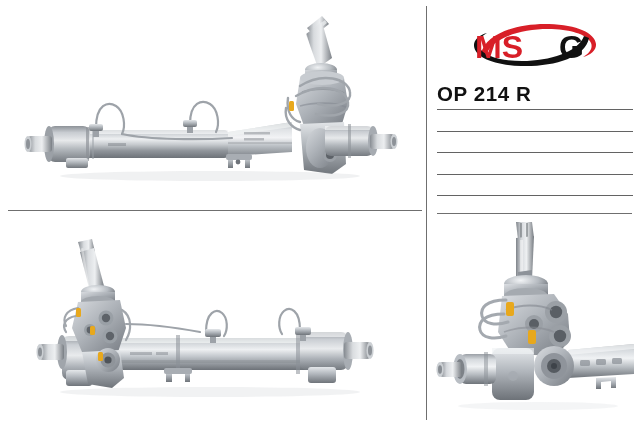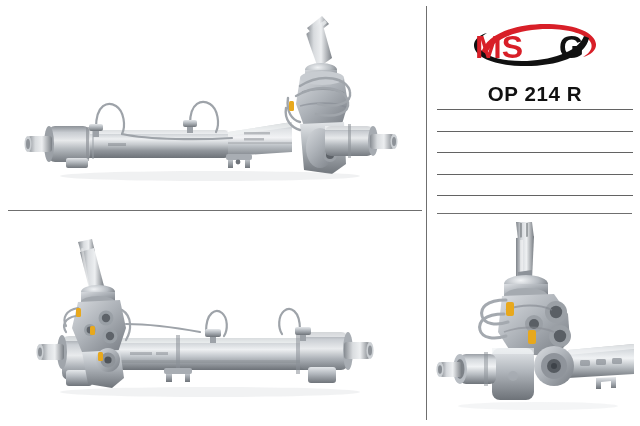--- a/index.html
+++ b/index.html
@@ -29,21 +29,20 @@
   
   .info{
     position:absolute;left:437px;top:6px;width:196px;height:198px;
   }
   .logo{
     position:absolute;left:28px;top:16px;width:140px;height:46px;
   }
   .logo svg{display:block;}
   .partno{
     position:absolute;left:0;top:76px;width:196px;
-    text-align:center;
     font-size:20.5px;font-weight:bold;letter-spacing:.6px;
     color:#111;
     font-family:"Liberation Sans", sans-serif;
   }
   .rules{position:absolute;left:0;top:103px;width:196px;}
   .rule{
     height:0;border-top:1.5px solid #636363;margin-bottom:20.5px;
   }
 
   

